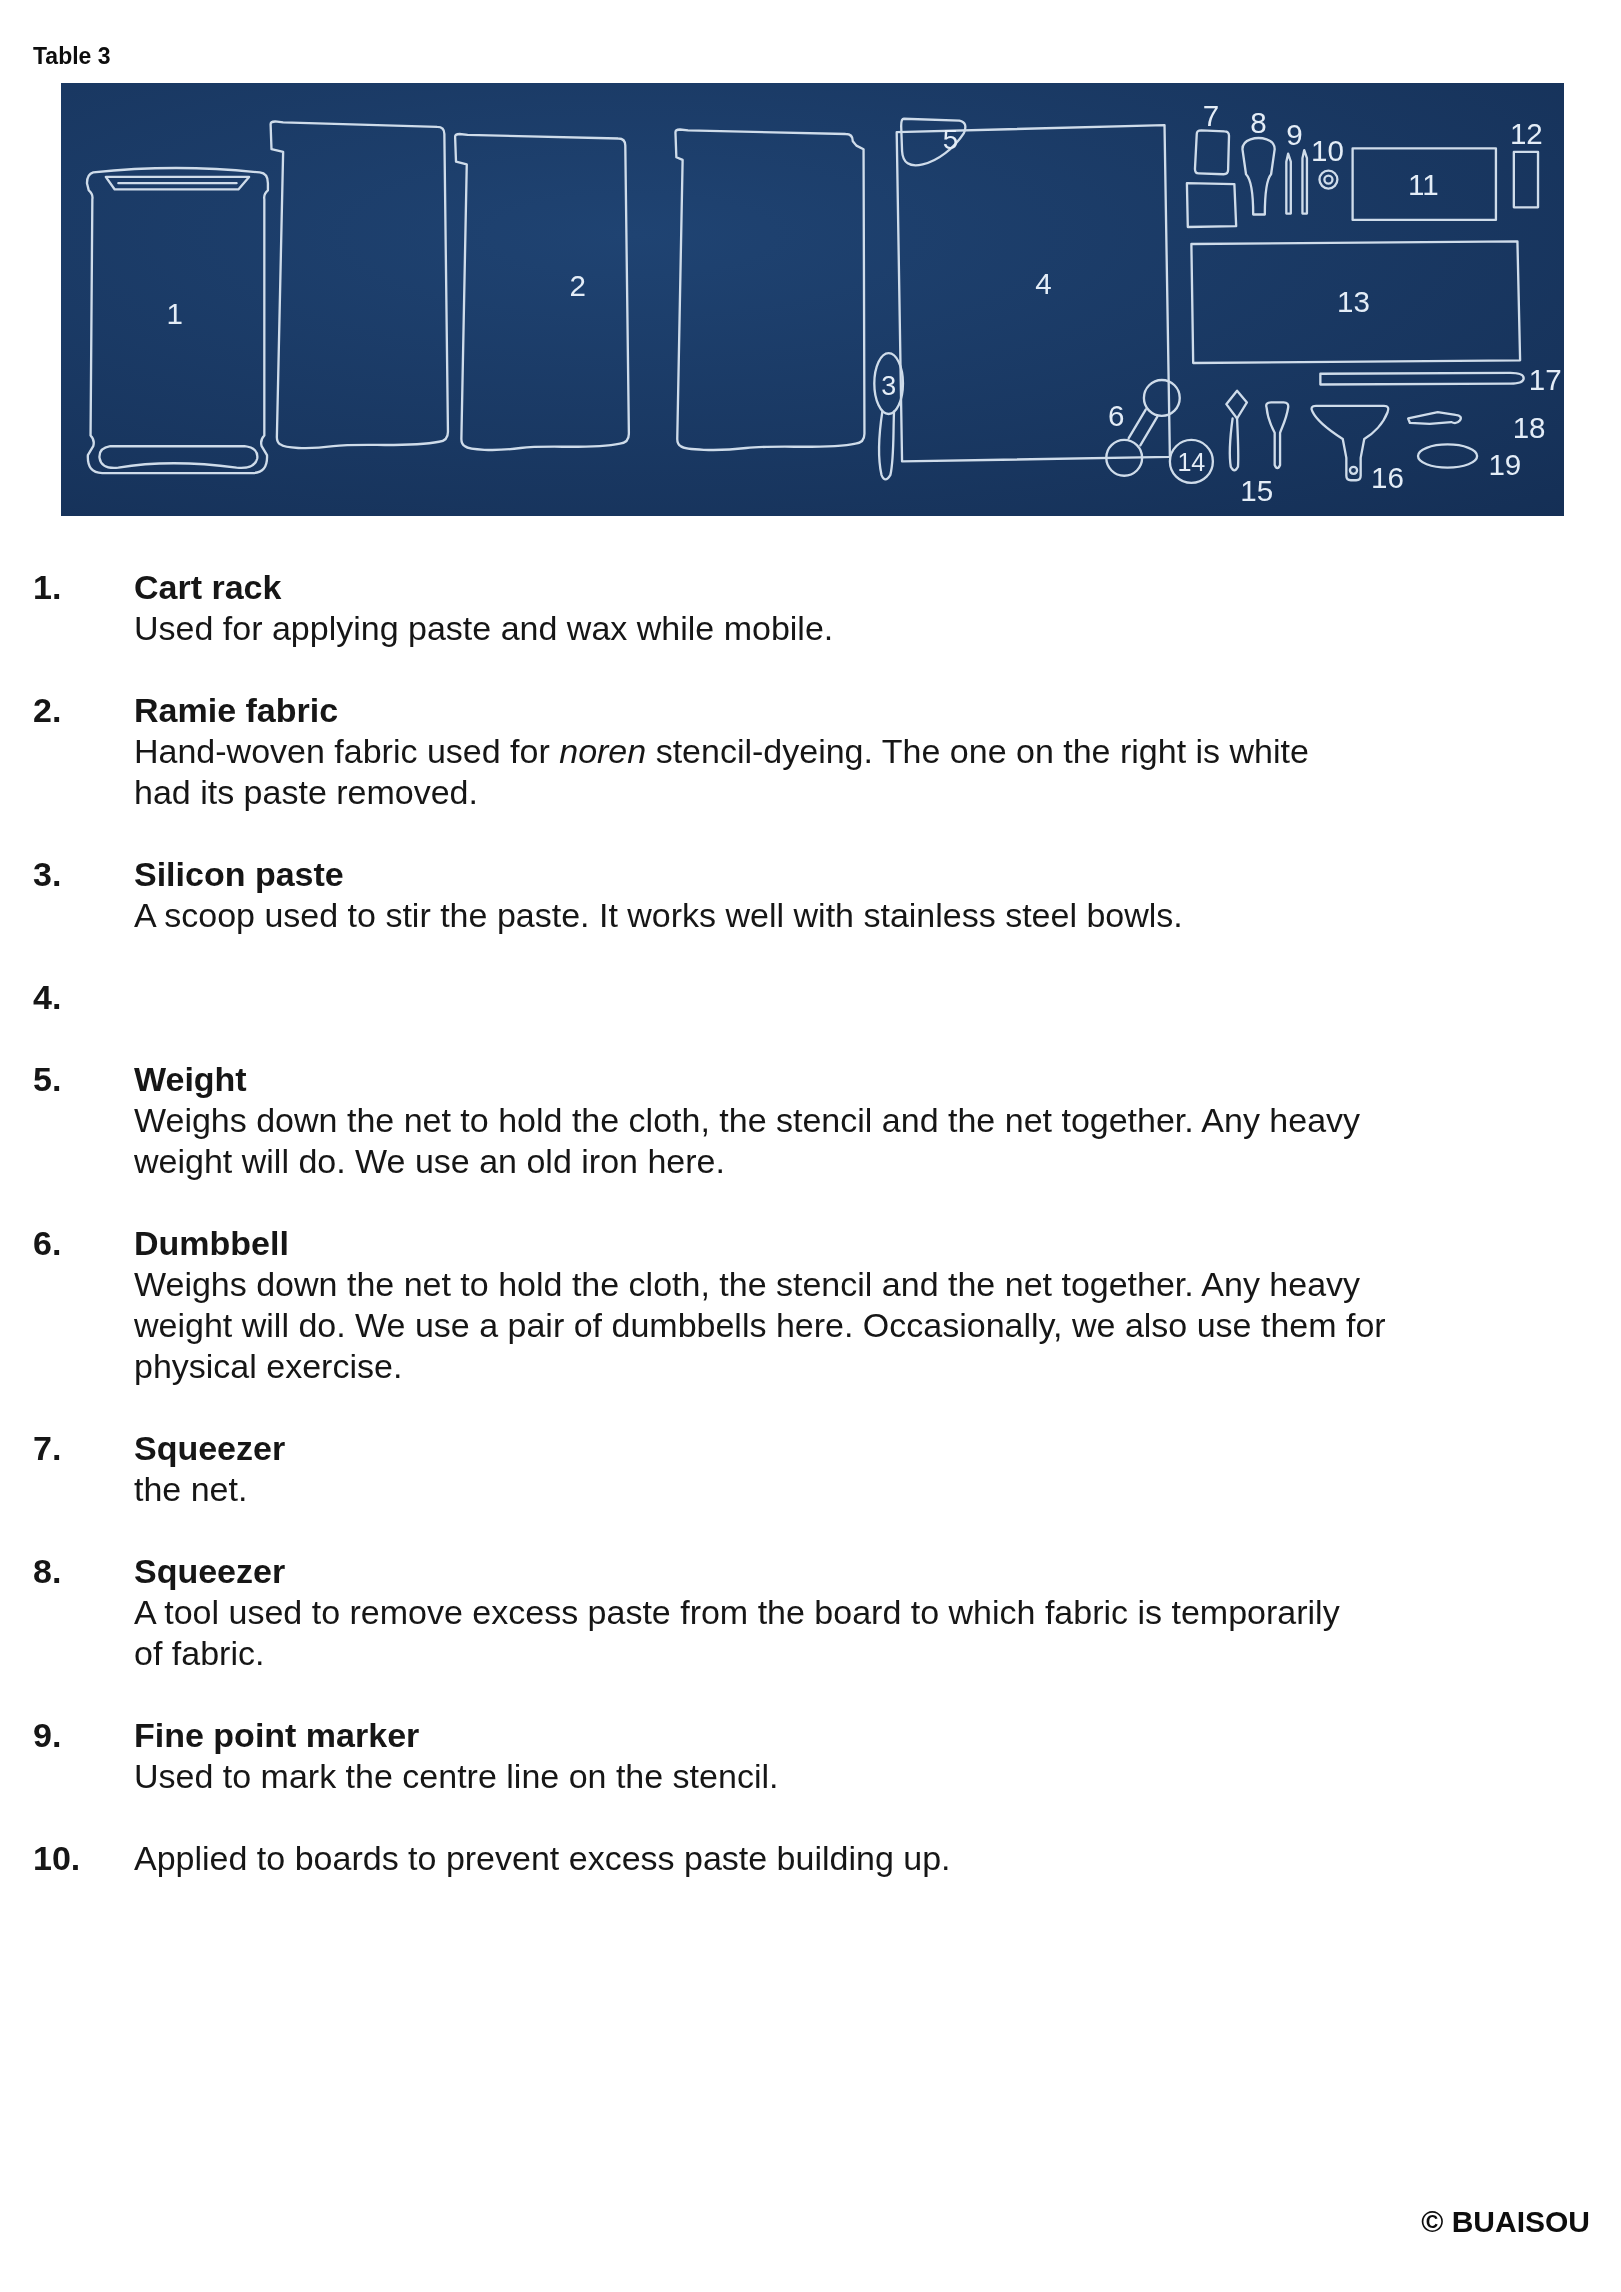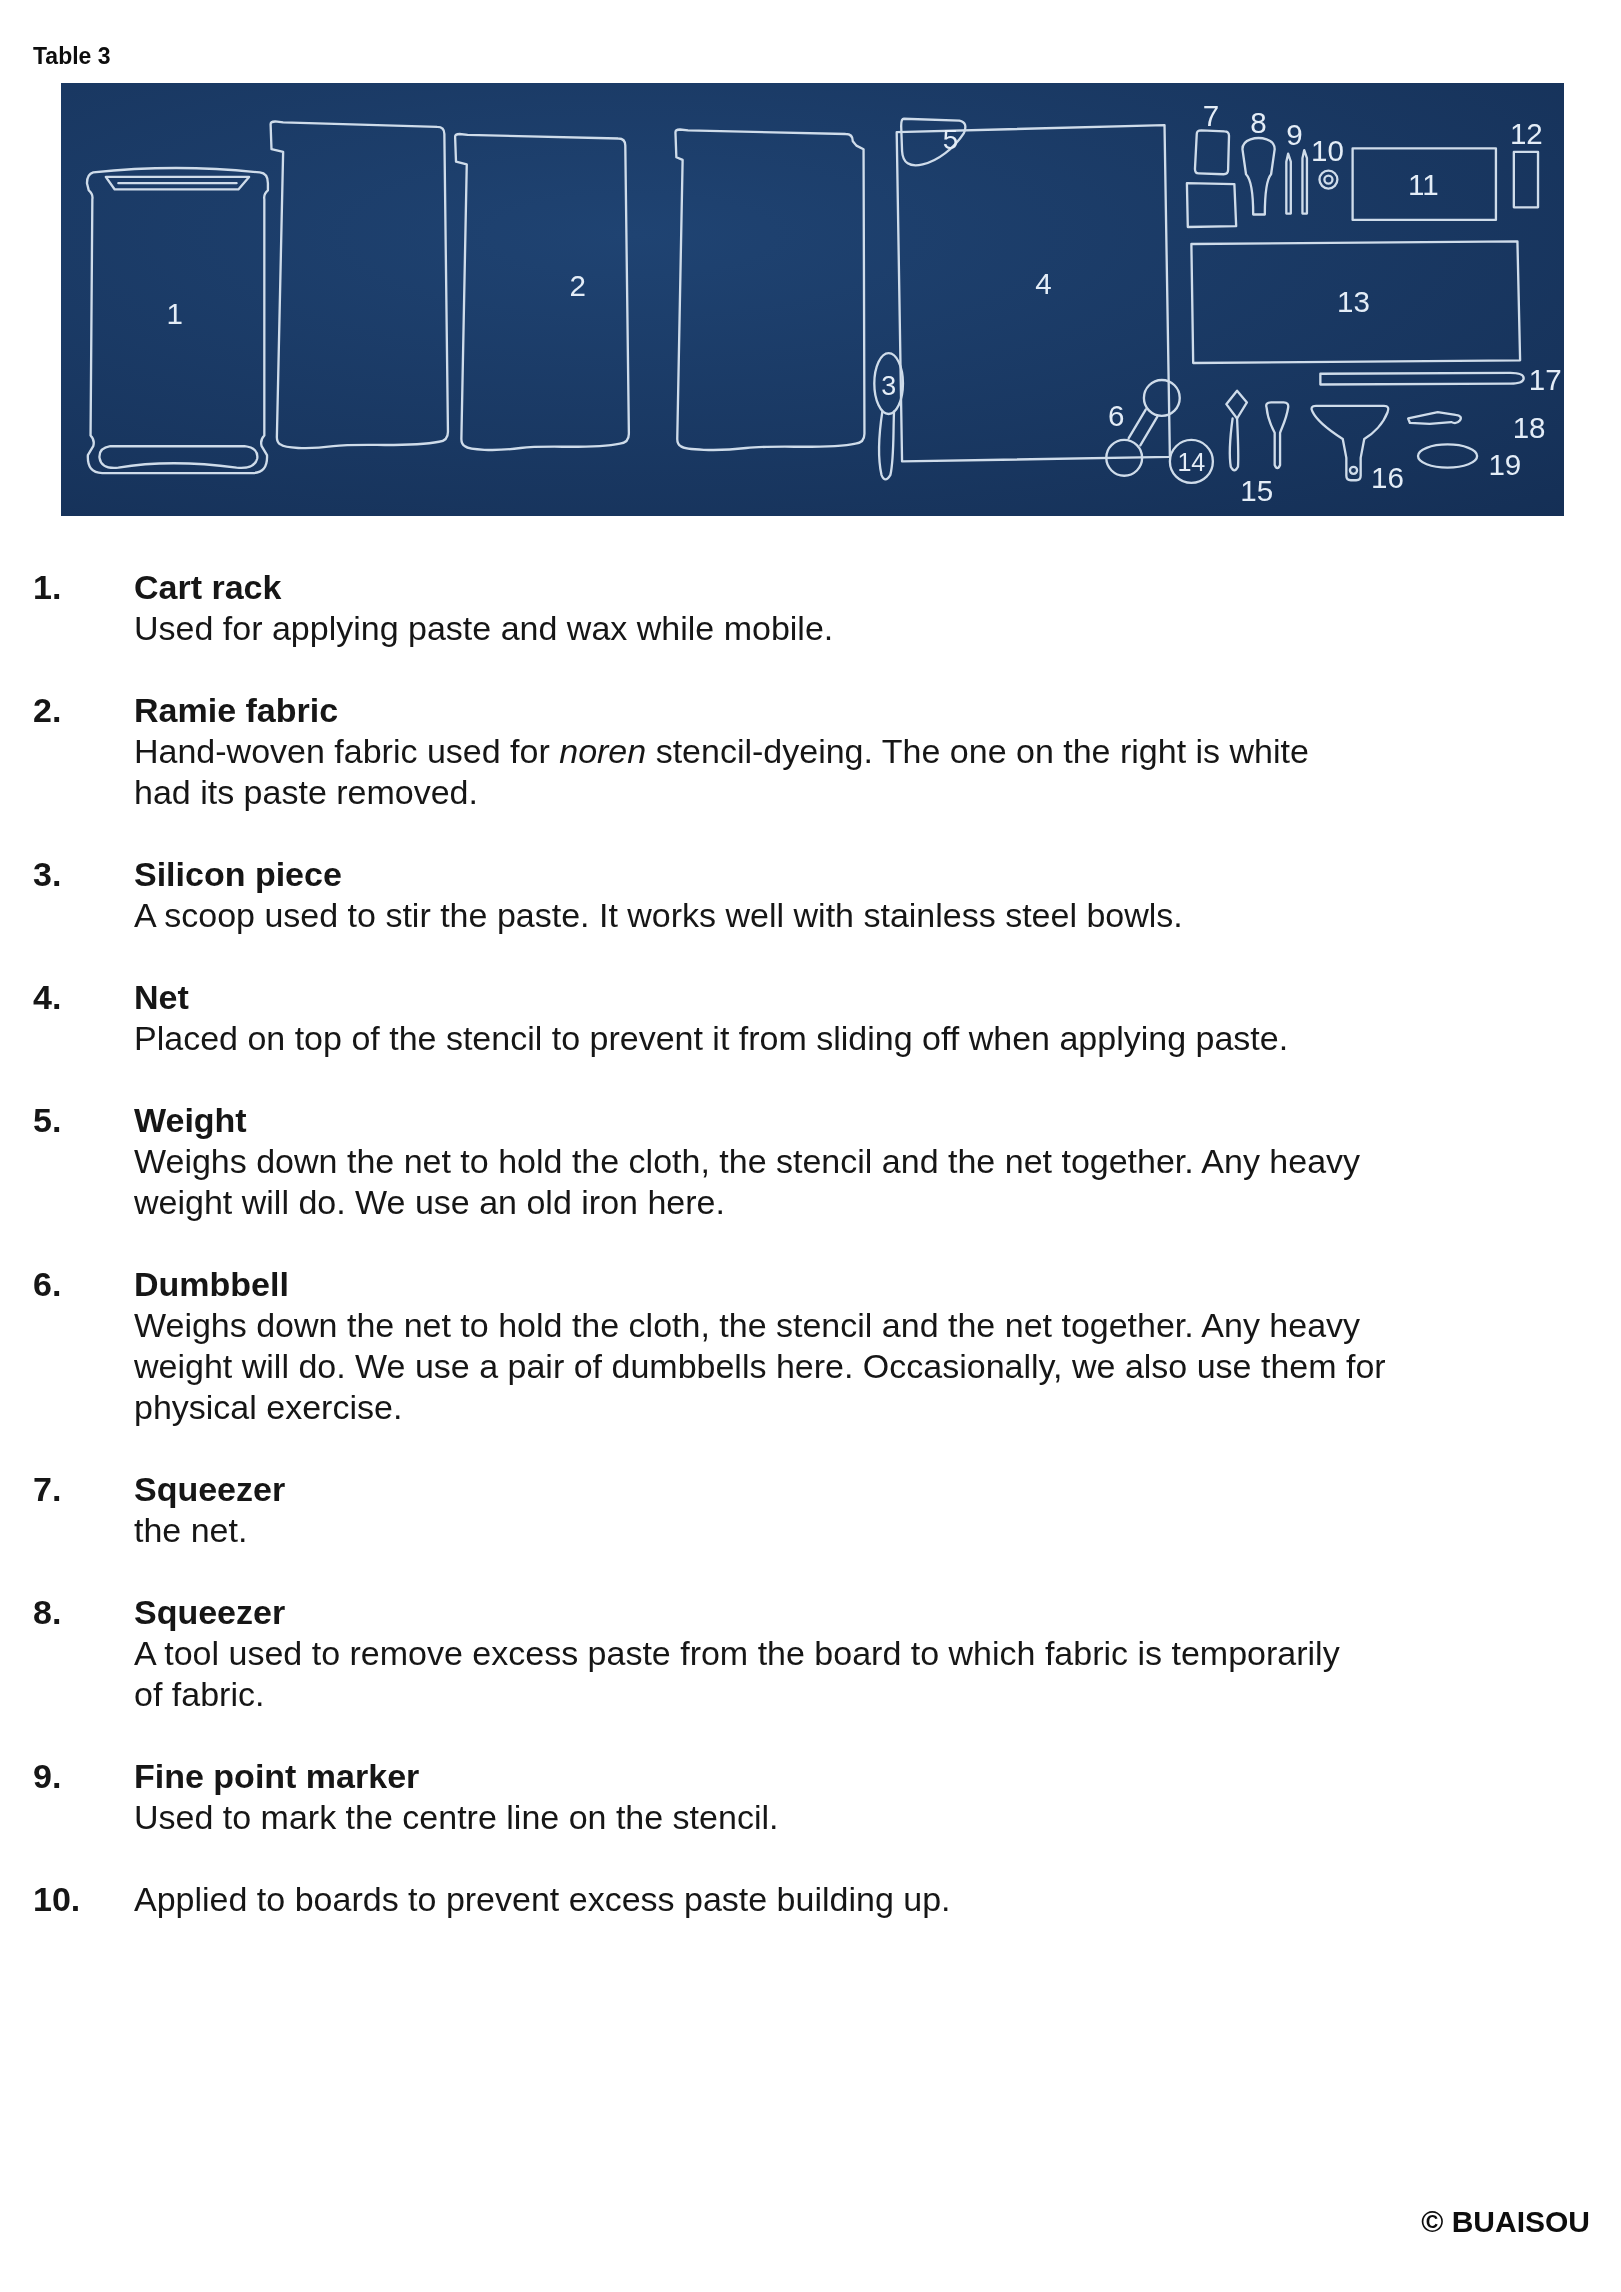--- a/index.html
+++ b/index.html
@@ -164,30 +164,26 @@
       <div class="item-num">2.</div>
       <div class="item-body">
         <div class="item-title">Ramie fabric</div>
         <div class="item-line">Hand-woven fabric used for <i>noren</i> stencil-dyeing. The one on the right is white</div>
         <div class="item-line">had its paste removed.</div>
       </div>
     </div>
     <div class="item">
       <div class="item-num">3.</div>
       <div class="item-body">
-        <div class="item-title">Silicon piece</div>
+        <div class="item-title">Silicon paste</div>
         <div class="item-line">A scoop used to stir the paste. It works well with stainless steel bowls.</div>
       </div>
     </div>
     <div class="item">
       <div class="item-num">4.</div>
-      <div class="item-body">
-        <div class="item-title">Net</div>
-        <div class="item-line">Placed on top of the stencil to prevent it from sliding off when applying paste.</div>
-      </div>
     </div>
     <div class="item">
       <div class="item-num">5.</div>
       <div class="item-body">
         <div class="item-title">Weight</div>
         <div class="item-line">Weighs down the net to hold the cloth, the stencil and the net together. Any heavy</div>
         <div class="item-line">weight will do. We use an old iron here.</div>
       </div>
     </div>
     <div class="item">

